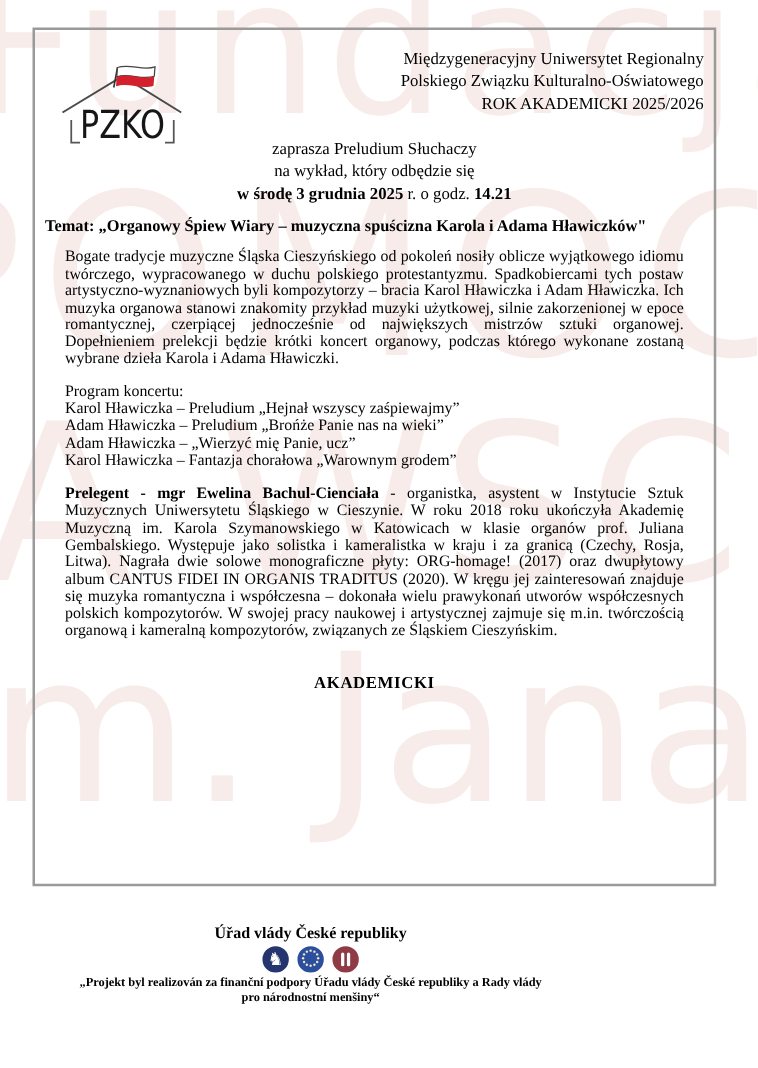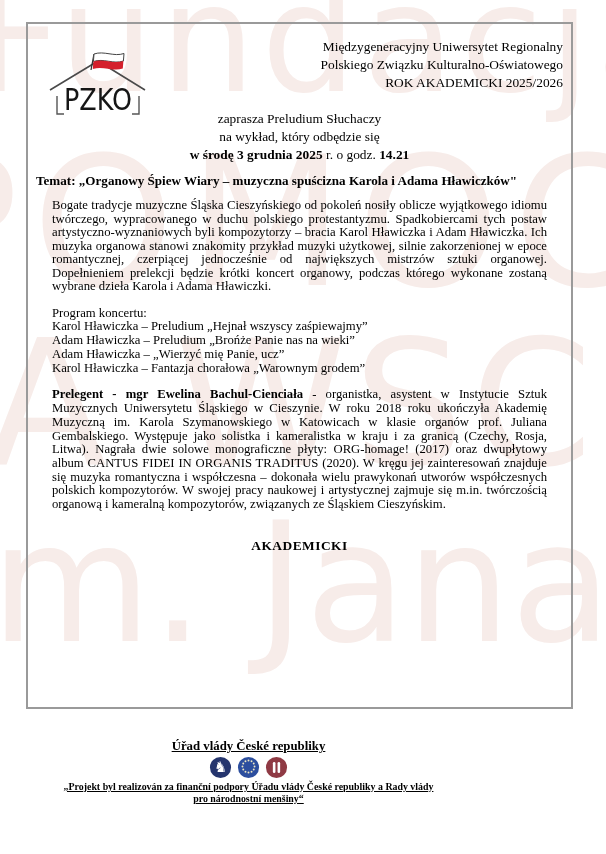--- a/index.html
+++ b/index.html
@@ -18,21 +18,21 @@
   .logo{position:absolute;left:16px;top:24px;width:108px;height:76px;}
   .header-block{text-align:right;font-size:13.4px;line-height:18px;}
   .invite{text-align:center;font-size:13.4px;line-height:18px;margin-top:18px;}
   .b{font-weight:bold;}
   .topic{margin-top:9px;font-weight:bold;font-size:13.1px;white-space:nowrap;}
   .par{font-size:12.7px;line-height:13.5px;text-align:justify;margin:10px 16px 0;}
   .program{font-size:12.7px;line-height:13.8px;margin-top:13px;margin-left:16px;}
   .presenter{margin-top:13px;line-height:13.7px;}
   .closing{text-align:center;font-weight:bold;font-size:13.4px;letter-spacing:.5px;margin-top:26px;}
   
-  .footer{position:absolute;left:0;top:739px;width:497px;text-align:center;z-index:1;text-decoration:underline;}
+  .footer{position:absolute;left:0;top:739px;width:497px;text-align:center;z-index:1;}
   .footer-title{font-weight:bold;font-size:12.8px;}
   .badges{margin-top:1px;height:24px;display:flex;justify-content:center;gap:5px;align-items:center;}
   .badge{width:23px;height:23px;display:inline-block;}
   .footer-quote{font-weight:bold;font-size:9.9px;line-height:11.5px;margin-top:2px;}
 </style>
 </head>
 <body>
 
 <div class="page">
 

